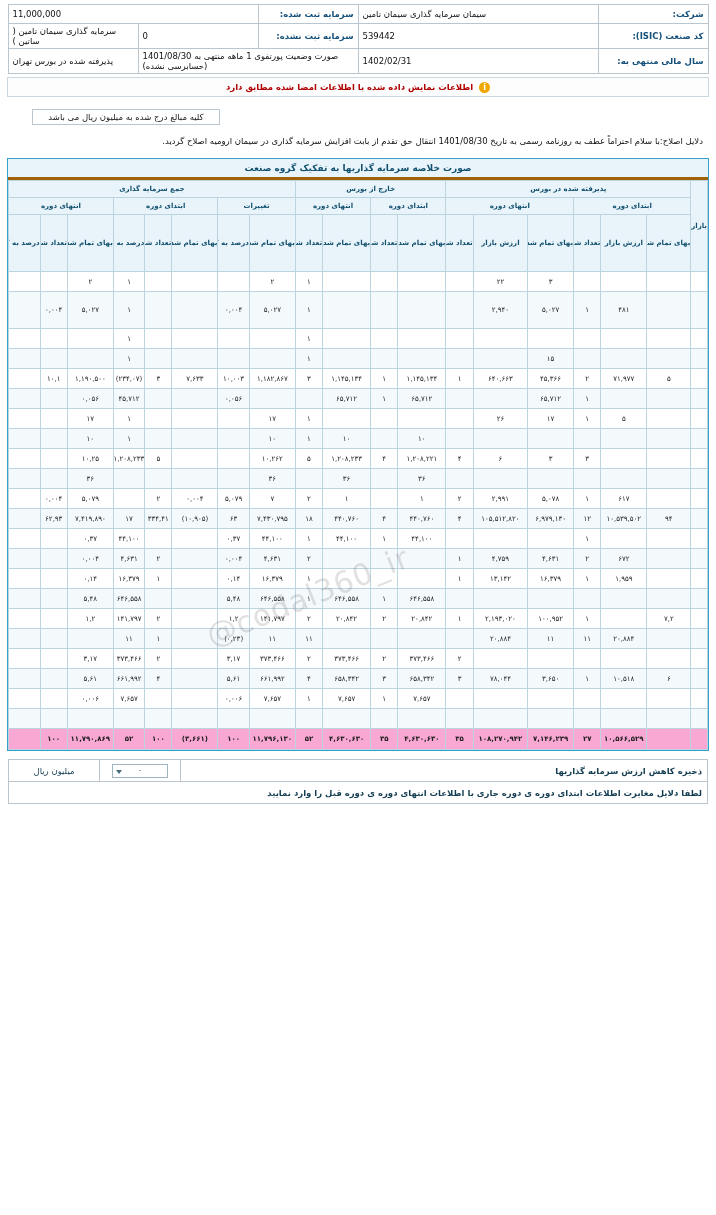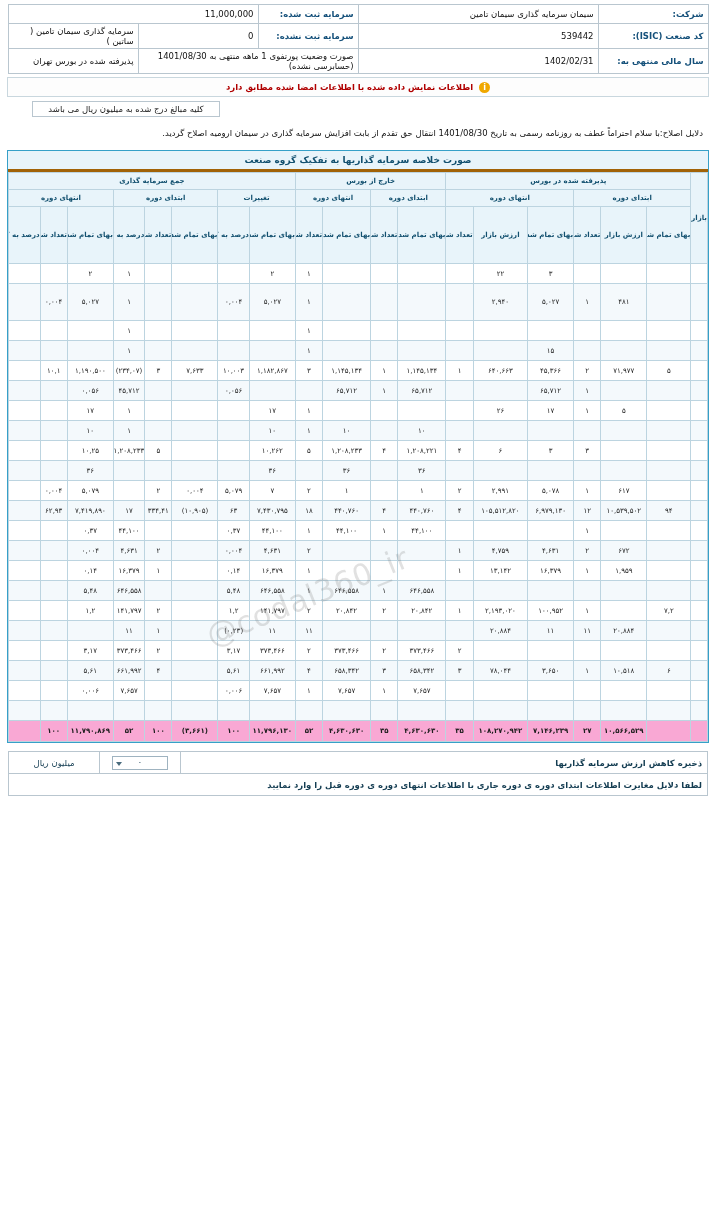--- a/index.html
+++ b/index.html
@@ -19,41 +19,41 @@
   }
   table.hdr td{
     border:1px solid #b9c6cf;
     padding:2px 4px;
     height:14px;
     font-size:8.5px;
     vertical-align:middle;
     background:#ffffff;
   }
   td.lbl{background:#f3f6f8;color:#14507a;font-weight:bold;text-align:right;width:120px;}
-  td.val{text-align:right;color:#111;}
+  td.val{text-align:left;color:#111;}
 
   
   .notice{
     width:700px;margin:3px auto 0 auto;
     border:1px solid #c9d7de;
     background:#fdfdfd;
     display:flex;align-items:center;justify-content:center;
     gap:6px;
     height:18px;
     font-size:8.5px;
     color:#b00000;
     font-weight:bold;
   }
   .info-ico{
     width:11px;height:11px;border-radius:50%;
     background:#f0a800;color:#fff;font-size:8px;line-height:11px;
     text-align:center;font-weight:bold;display:inline-block;
   }
   .unitbox{
-    width:186px;margin:4px auto 0 24px;
+    width:186px;margin:12px auto 0 24px;
     border:1px solid #b9c6cf;
     text-align:center;font-size:8.5px;padding:2px 0;
     background:#fff;
   }
   .unit-wrap{width:700px;margin:0 auto;display:flex;justify-content:flex-start;}
   .para{
     width:690px;margin:7px auto 0 auto;
     font-size:8.5px;line-height:1.7;color:#111;text-align:right;
     padding:0 6px;
   }

